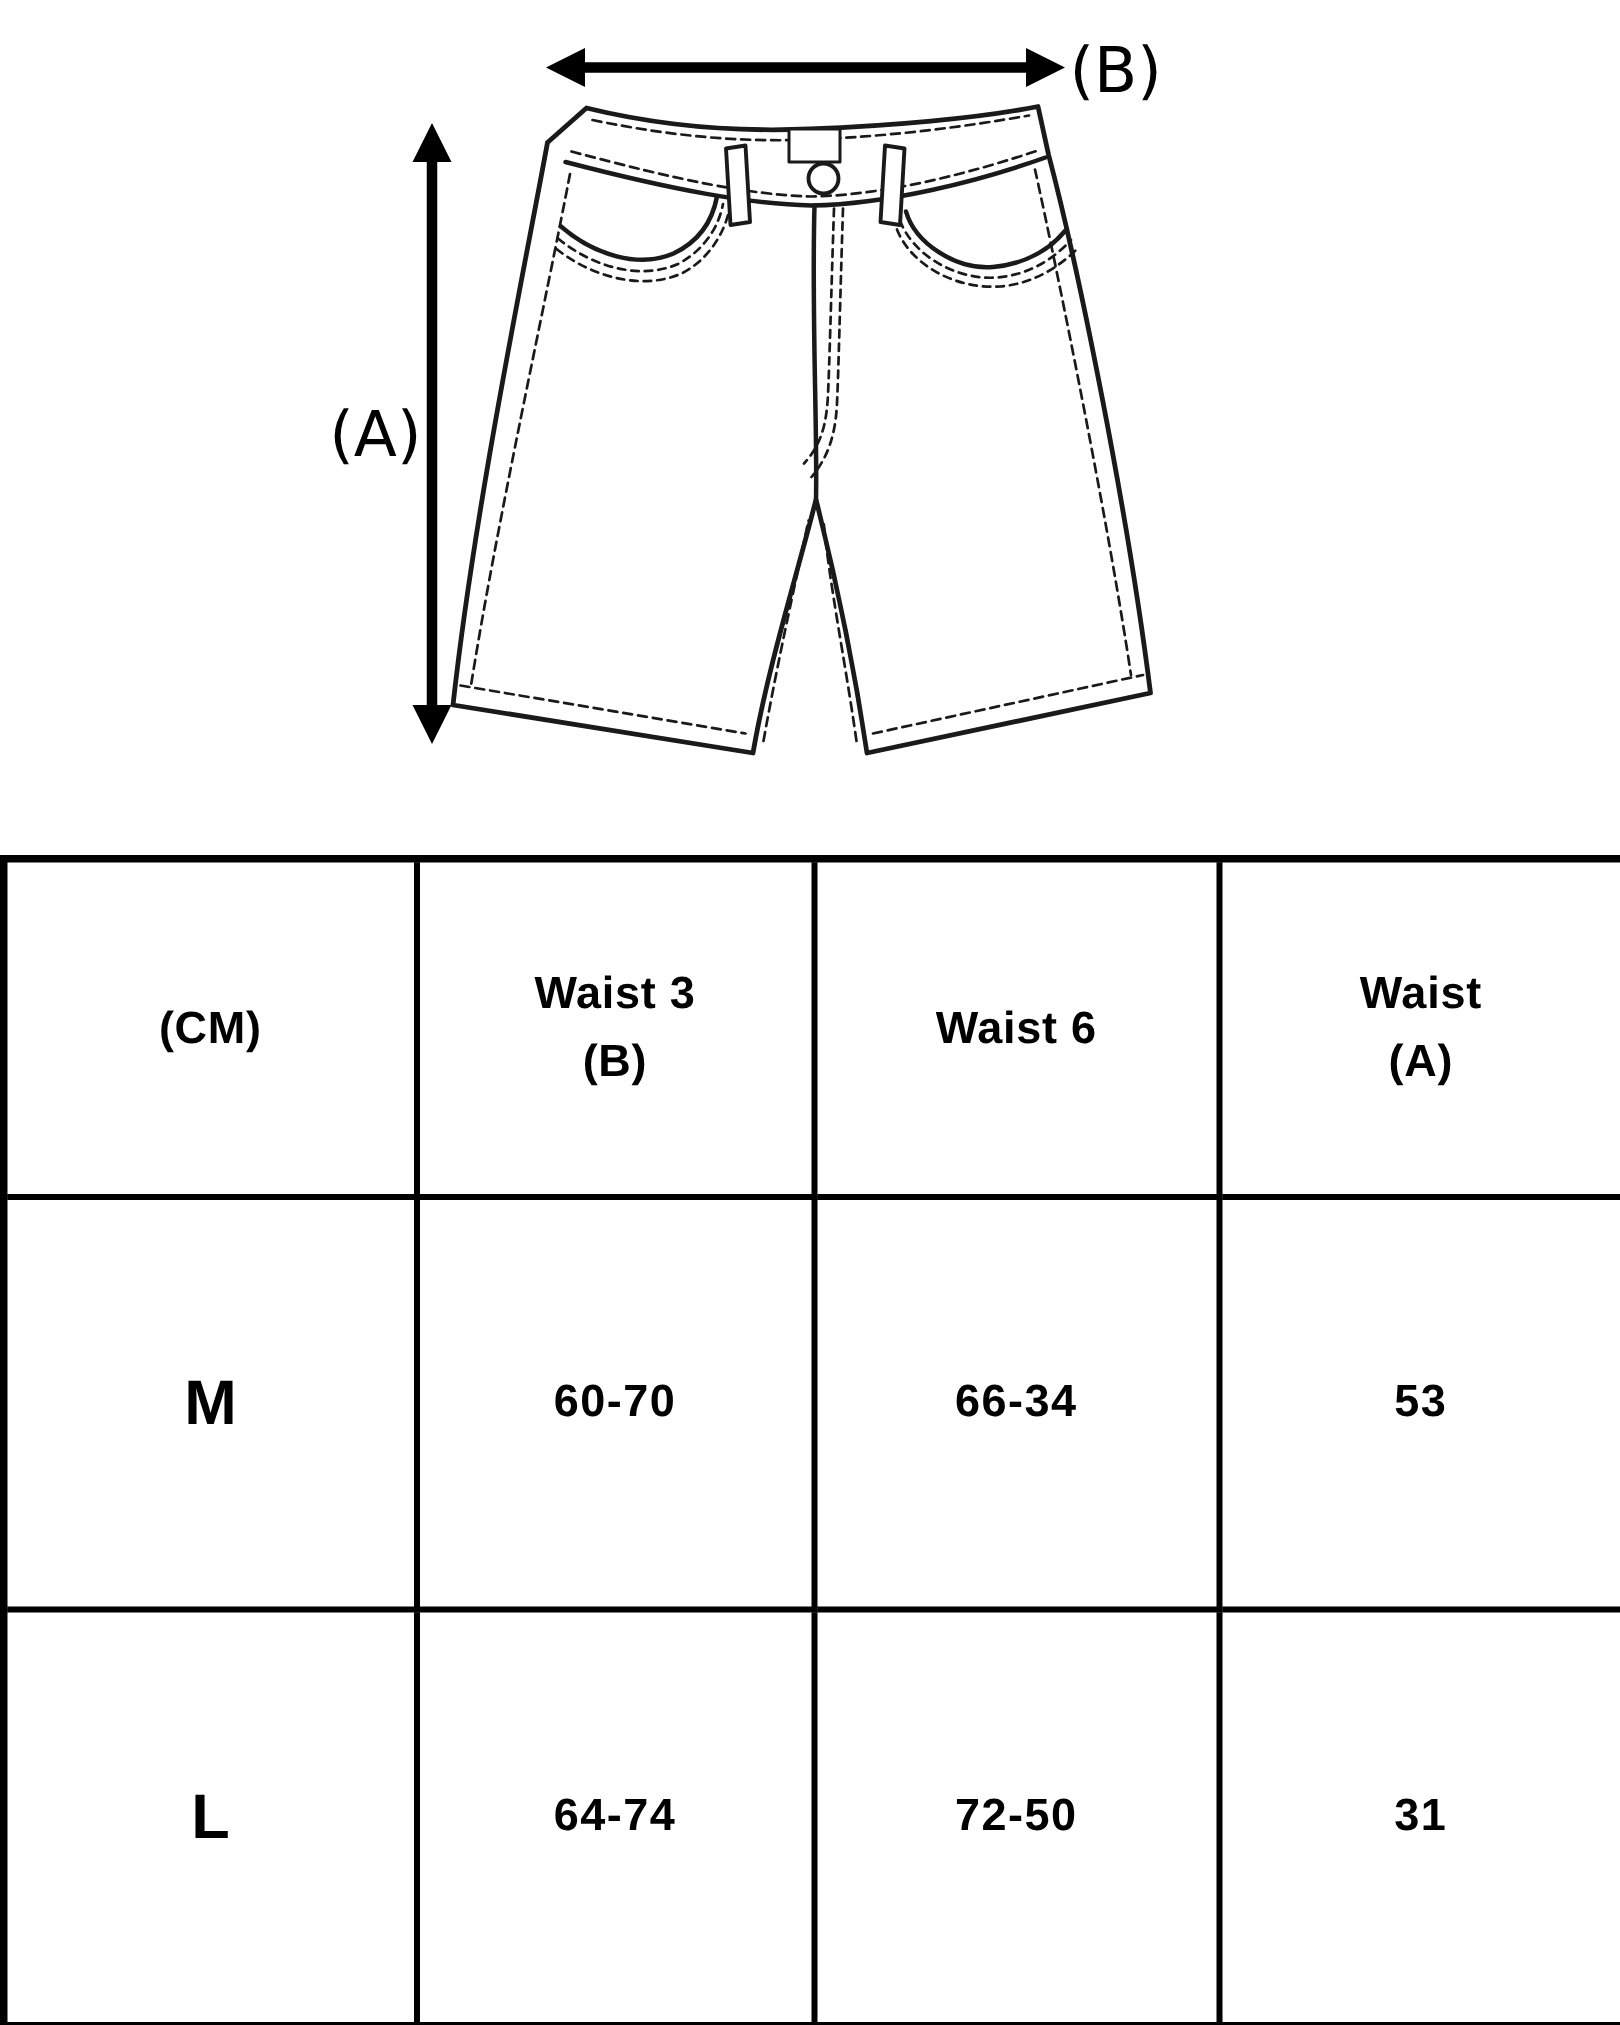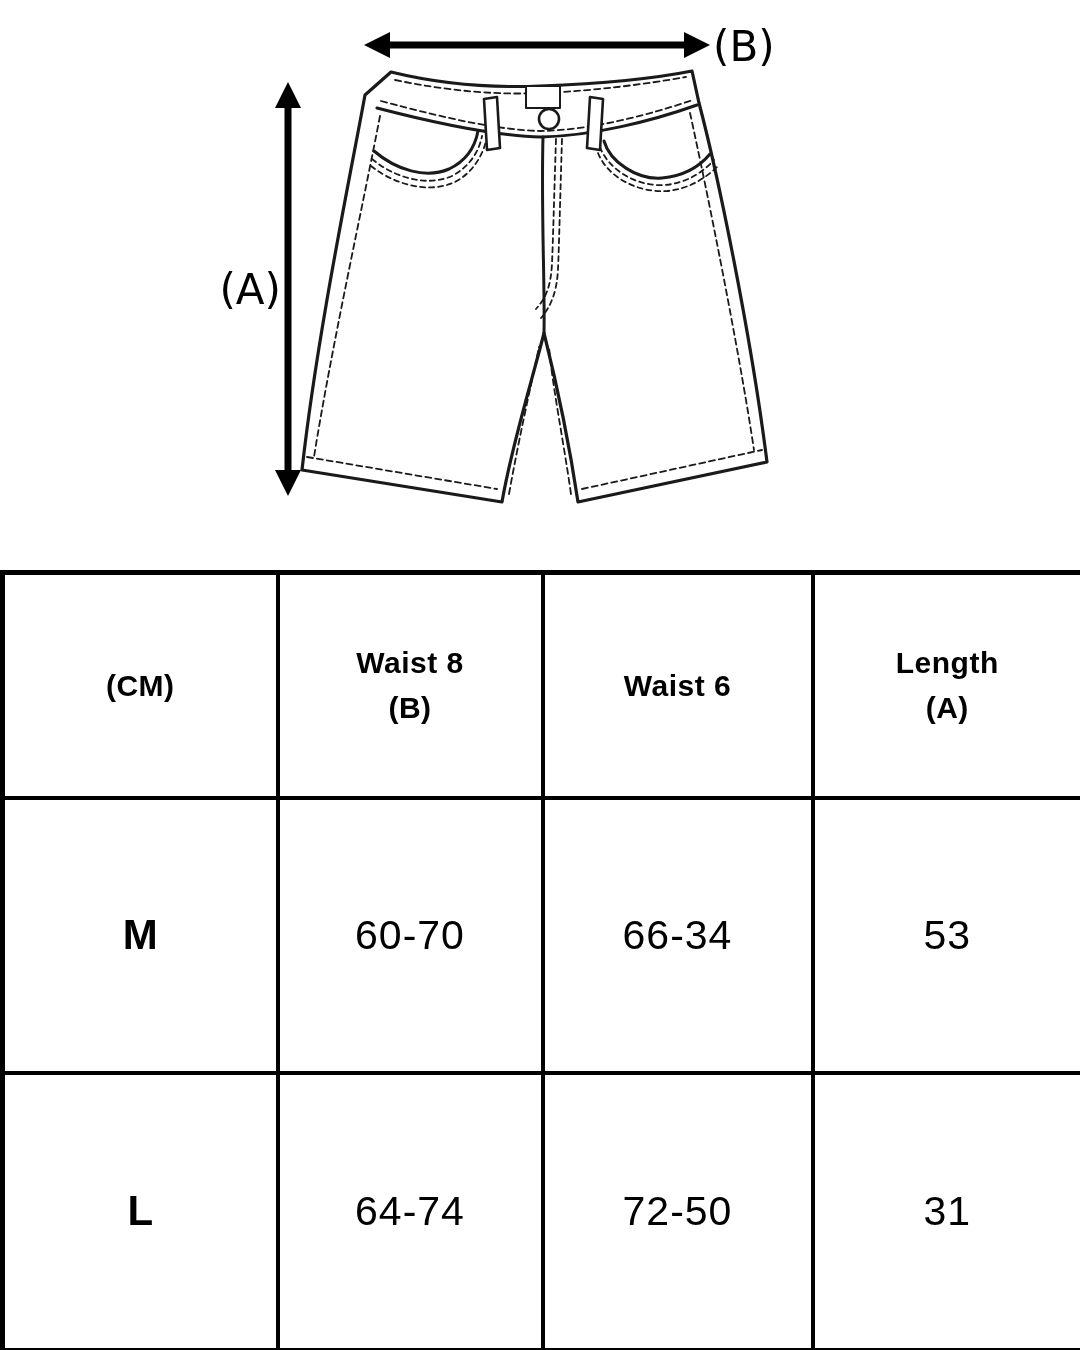--- a/index.html
+++ b/index.html
@@ -49,22 +49,22 @@
     line-height: 45px;
     letter-spacing: 0.5px;
   }
   .hline:empty { display: none; }
 
   .size-letter {
     font-size: 42px;
     font-weight: bold;
   }
   .value-text {
-    font-size: 41px;
-    font-weight: normal;
+    font-size: 30px;
+    font-weight: bold;
     letter-spacing: 1px;
   }
 </style>
 </head>
 <body>
 
 <div class="diagram-area">
   <svg width="1080" height="565" viewBox="0 0 1080 565" xmlns="http://www.w3.org/2000/svg">
 
     <g stroke="#000" fill="#000">
@@ -138,29 +138,29 @@
     <col style="width:270px">
     <col style="width:270px">
   </colgroup>
   <tbody>
     <tr class="header-row">
       <td>
         <span class="hline">(CM)</span>
 
       </td>
       <td>
-        <span class="hline">Waist 8</span>
+        <span class="hline">Waist 3</span>
         <span class="hline">(B)</span>
       </td>
       <td>
         <span class="hline">Waist 6</span>
 
       </td>
       <td>
-        <span class="hline">Length</span>
+        <span class="hline">Waist</span>
         <span class="hline">(A)</span>
       </td>
     </tr>
     <tr class="data-row-m">
       <td><span class="size-letter">M</span></td>
       <td><span class="value-text">60-70</span></td>
       <td><span class="value-text">66-34</span></td>
       <td><span class="value-text">53</span></td>
     </tr>
     <tr class="data-row-l">

